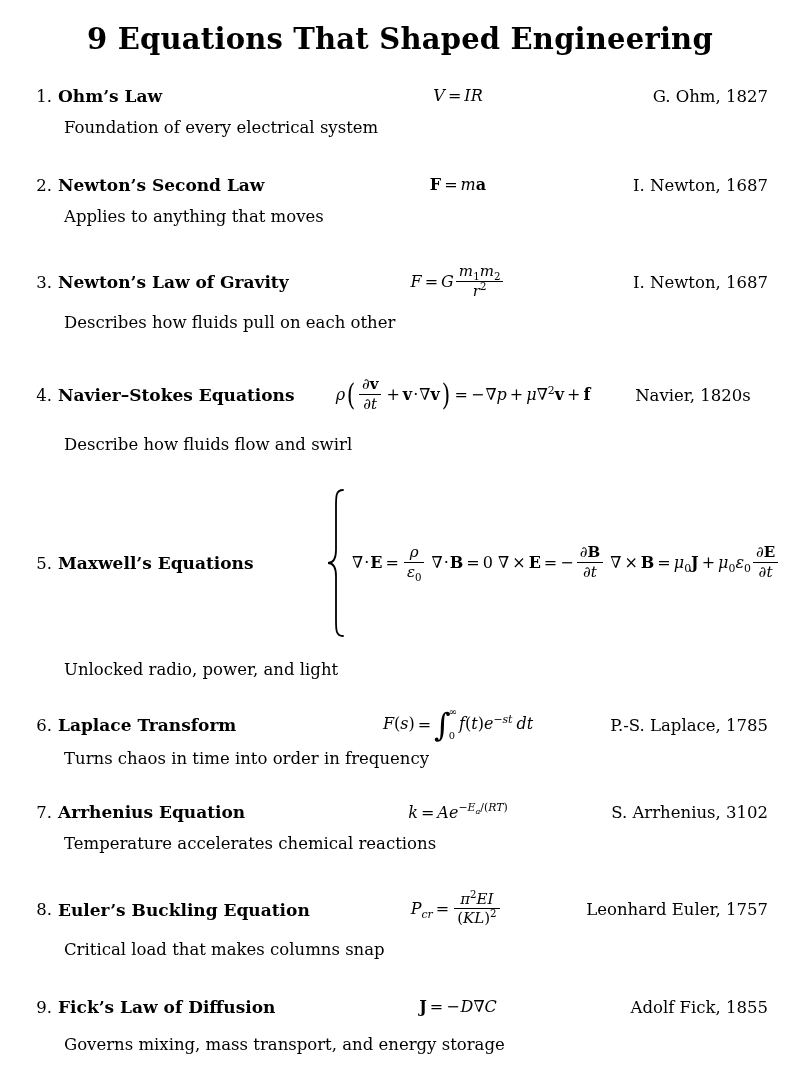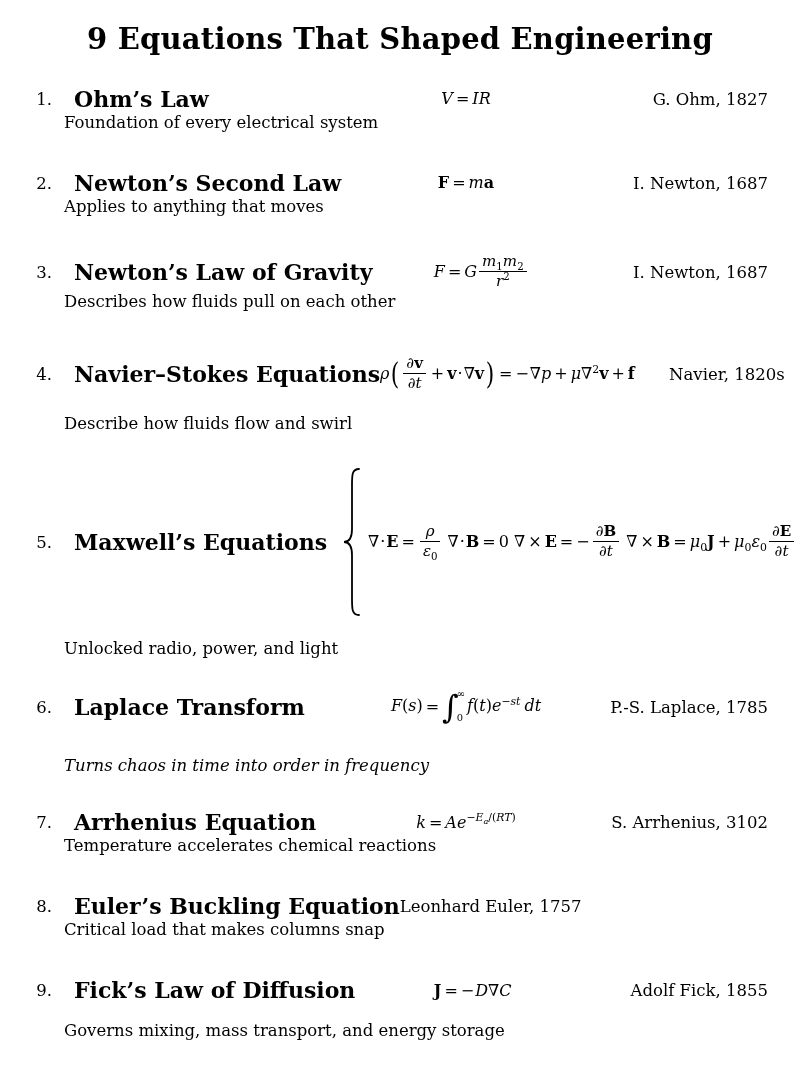--- a/index.html
+++ b/index.html
@@ -46,42 +46,41 @@
   .num {
     width: 26px;
     flex: 0 0 26px;
     font-size: 16.5px;
     text-align: right;
     padding-right: 6px;
     box-sizing: border-box;
   }
   .name {
     flex: 0 0 268px;
-    font-size: 22px;
+    font-size: 17px;
     font-weight: bold;
     white-space: nowrap;
-    margin-left: 16px;
   }
   .eq {
     flex: 1 1 auto;
     text-align: center;
     font-size: 16px;
     line-height: 1.1;
     white-space: nowrap;
   }
   .attr {
     flex: 0 0 178px;
     text-align: right;
     font-size: 16.5px;
     white-space: nowrap;
   }
   .desc {
     font-size: 16.5px;
     padding-left: 32px;
-    margin-top: 1px;
+    margin-top: 12px;
   }
 
   
   .mi { font-style: italic; font-family: "DejaVu Serif", "Liberation Serif", serif; }
   .mb { font-weight: bold; font-style: normal; }
   .mn, .mo { font-style: normal; }
   .mo { padding: 0 3px; }
   .thin { padding: 0 1px; }
   sub, sup {
     font-size: 0.68em;
@@ -210,21 +209,21 @@
       <div class="desc">Describes how fluids pull on each other</div>
     </div>
 
     <div class="entry" style="margin-top:45px;">
       <div class="entry-row">
         <span class="num">4.</span>
         <span class="name" style="flex:0 0 250px;">Navier–Stokes Equations</span>
         <span class="eq" style="flex:1 1 auto;">
           <span class="mi">ρ</span><span class="paren-big">(</span><span class="frac"><span class="numer"><span class="mo" style="padding:0">∂</span><span class="mb">v</span></span><span class="denom"><span class="mo" style="padding:0">∂</span><span class="mi">t</span></span></span><span class="mo">+</span><span class="mb">v</span><span class="thin">·</span><span class="mo" style="padding:0">∇</span><span class="mb">v</span><span class="paren-big">)</span><span class="mo">=</span><span class="mo" style="padding:0 1px 0 0">−</span><span class="mo" style="padding:0">∇</span><span class="mi">p</span><span class="mo">+</span><span class="mi">μ</span><span class="mo" style="padding:0">∇</span><sup>2</sup><span class="mb">v</span><span class="mo">+</span><span class="mb">f</span>
         </span>
-        <span class="attr" style="flex:0 0 150px;">Navier, 1820s</span>
+        <span class="attr" style="flex:0 0 150px;text-align:center;">Navier, 1820s</span>
       </div>
       <div class="desc" style="margin-top:22px;">Describe how fluids flow and swirl</div>
     </div>
 
     <div class="entry entry-maxwell" style="margin-top:34px;">
       <div class="entry-row">
         <span class="num">5.</span>
         <span class="name">Maxwell’s Equations</span>
         <span class="eq">
           <span class="system">
@@ -256,39 +255,42 @@
 
     <div class="entry" style="margin-top:36px;">
       <div class="entry-row">
         <span class="num">6.</span>
         <span class="name">Laplace Transform</span>
         <span class="eq">
           <span class="mi">F</span><span class="mn">(</span><span class="mi">s</span><span class="mn">)</span><span class="mo">=</span><span class="intsym">∫</span><span class="int-limits"><span class="top">∞</span><span class="bot">0</span></span><span class="mi">f</span><span class="mn">(</span><span class="mi">t</span><span class="mn">)</span><span class="mi">e</span><sup><span class="mo" style="padding:0">−</span><span class="mi">st</span></sup><span style="padding-left:4px"></span><span class="mi">dt</span>
         </span>
         <span class="attr">P.-S. Laplace, 1785</span>
       </div>
-      <div class="desc" style="margin-top:36px;font-style:italic;">Turns chaos in time into order in frequency</div>
+      <div class="desc" style="margin-top:14px;">Turns chaos in time into order in frequency</div>
     </div>
 
     <div class="entry" style="margin-top:34px;">
       <div class="entry-row">
         <span class="num">7.</span>
         <span class="name">Arrhenius Equation</span>
         <span class="eq">
           <span class="mi">k</span><span class="mo">=</span><span class="mi">A</span><span class="mi">e</span><sup><span class="mo" style="padding:0">−</span><span class="mi">E</span><sub style="font-size:0.75em"><span class="mi">a</span></sub><span class="mn">/(</span><span class="mi">RT</span><span class="mn">)</span></sup>
         </span>
         <span class="attr">S. Arrhenius, 3102</span>
       </div>
       <div class="desc">Temperature accelerates chemical reactions</div>
     </div>
 
     <div class="entry" style="margin-top:38px;">
       <div class="entry-row">
         <span class="num">8.</span>
         <span class="name">Euler’s Buckling Equation</span>
+        <span class="eq">
+          <span class="mi">P</span><sub><span class="mi">cr</span></sub><span class="mo">=</span><span class="frac"><span class="numer"><span class="mi">π</span><sup>2</sup><span class="mi">EI</span></span><span class="denom"><span class="mn">(</span><span class="mi">KL</span><span class="mn">)</span><sup>2</sup></span></span>
+        </span>
         <span class="attr">Leonhard Euler, 1757</span>
       </div>
       <div class="desc">Critical load that makes columns snap</div>
     </div>
 
     <div class="entry" style="margin-top:38px;">
       <div class="entry-row">
         <span class="num">9.</span>
         <span class="name">Fick’s Law of Diffusion</span>
         <span class="eq">

